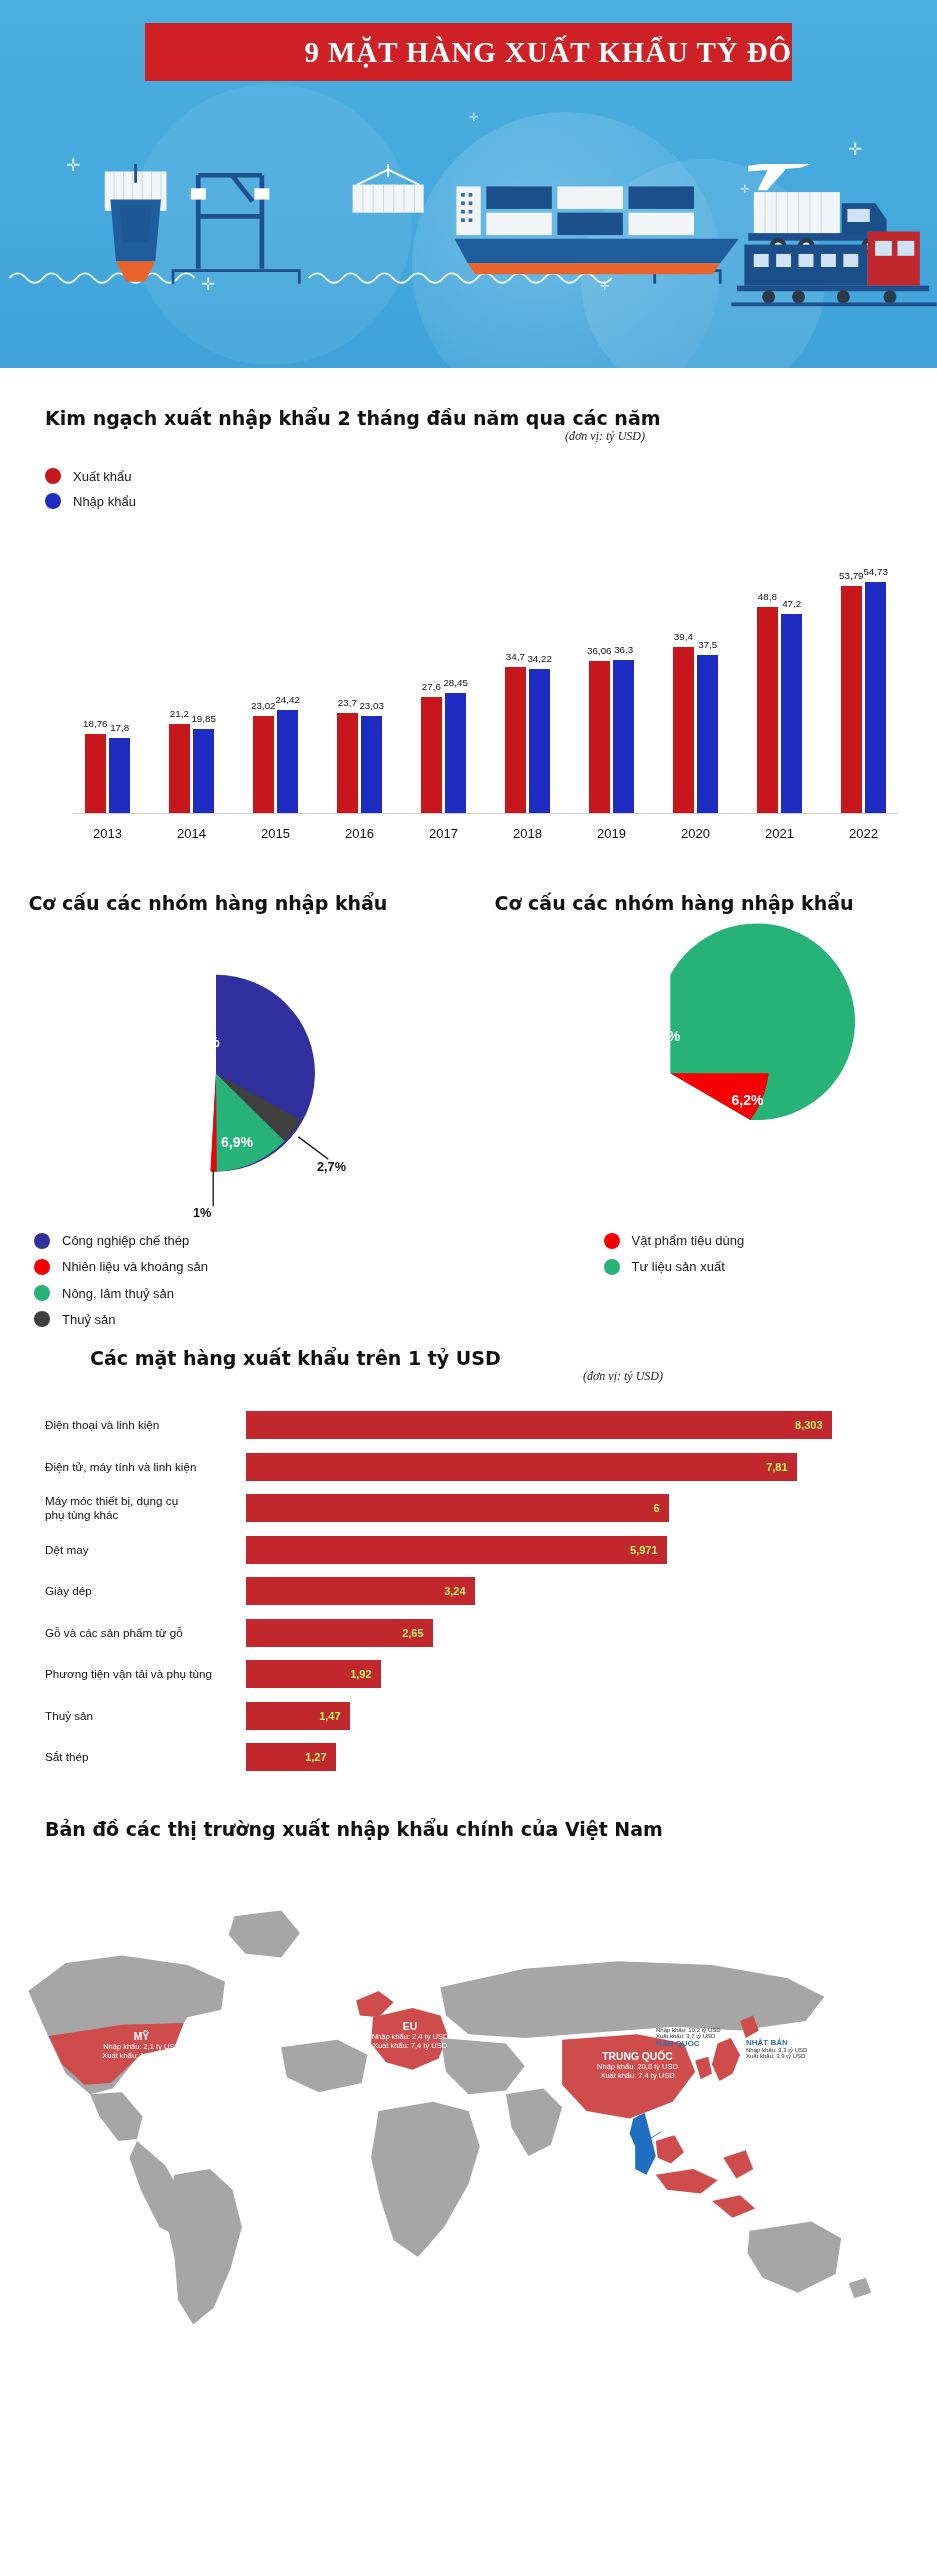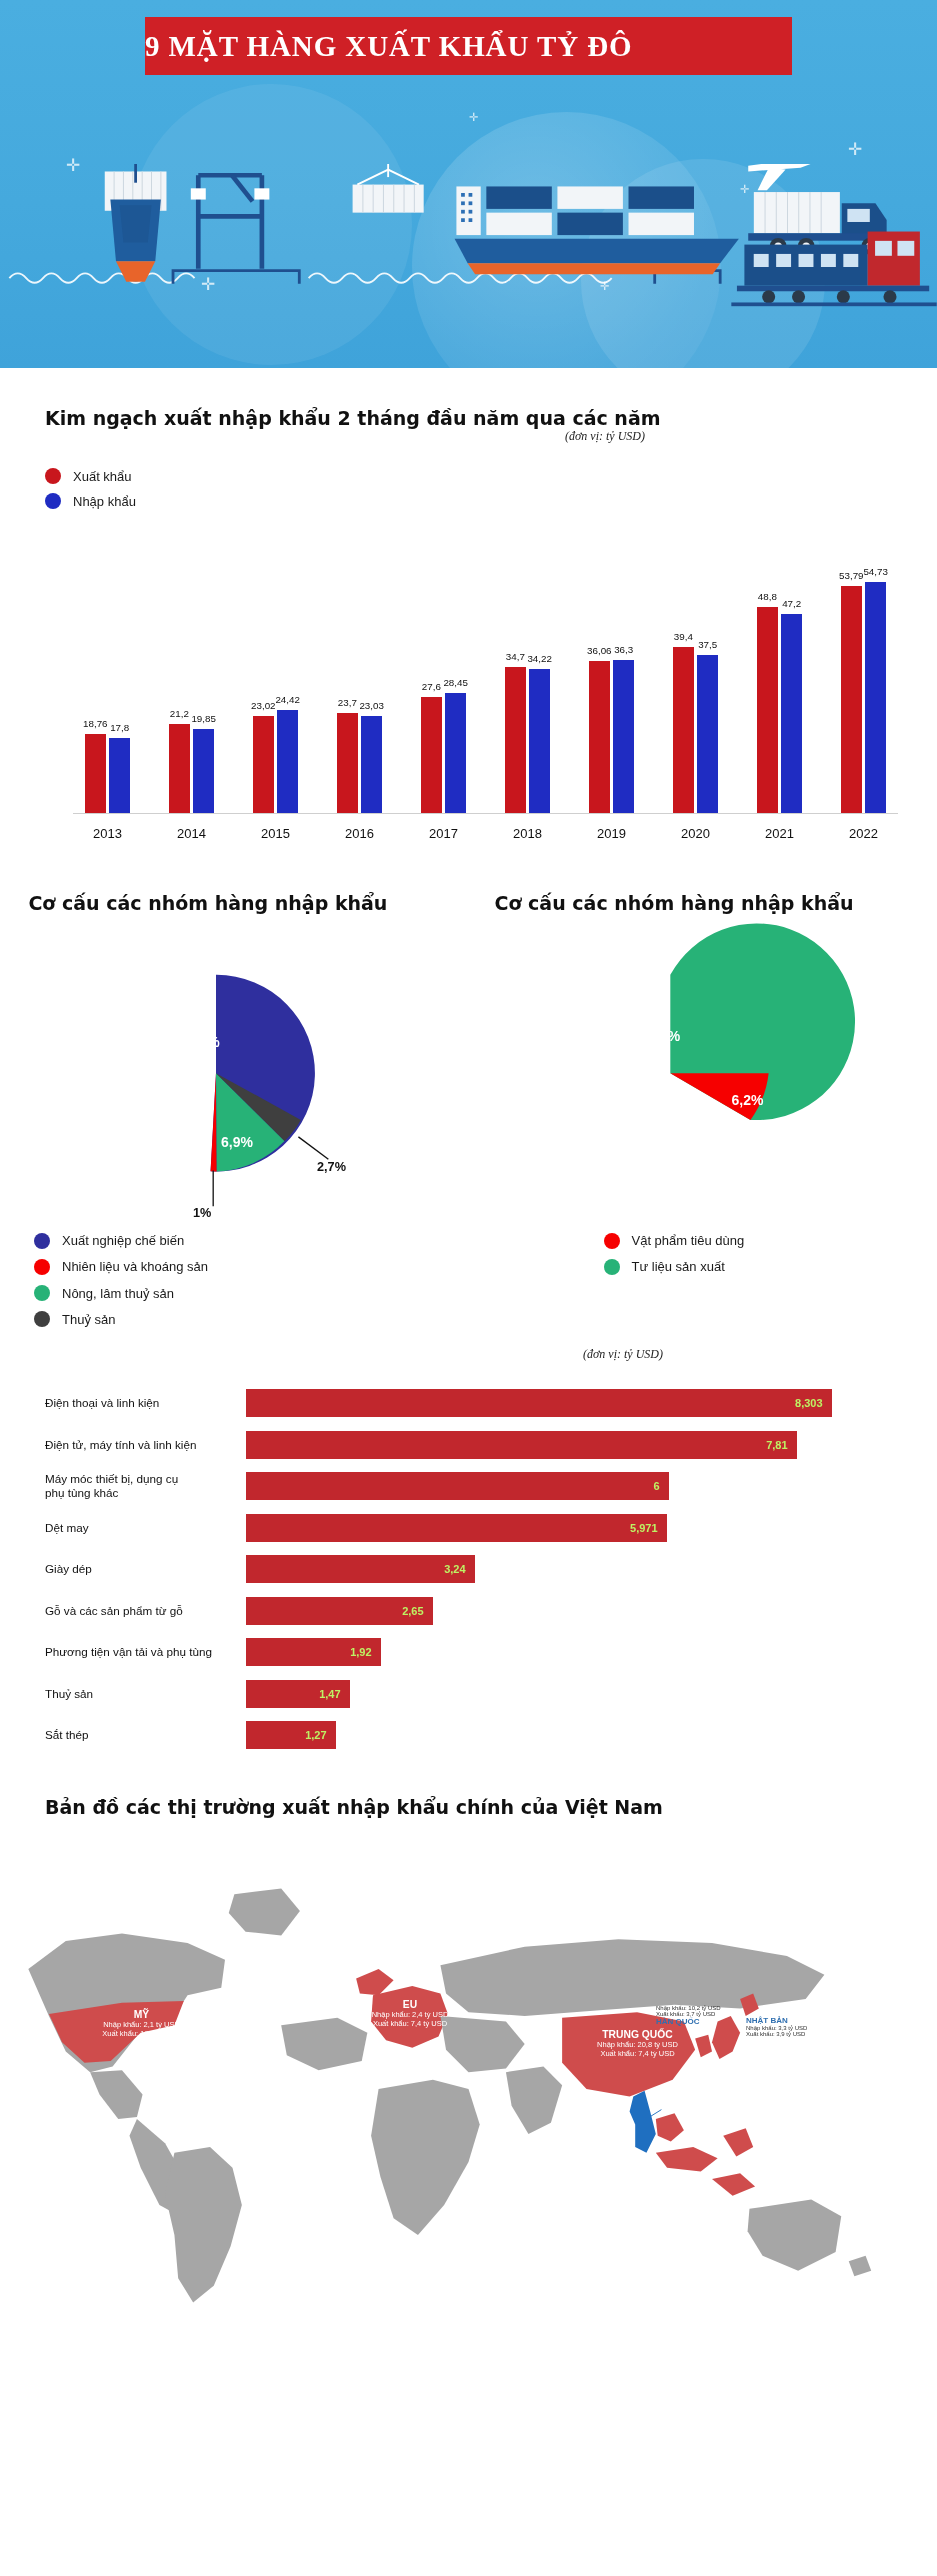--- a/index.html
+++ b/index.html
@@ -39,24 +39,24 @@
     text-align: center;
     padding-top: 52px;
     font-size: 28px;
     font-weight: bold;
     letter-spacing: 1.1px;
     color: #cf2026;
     font-family: "DejaVu Sans", sans-serif;
   }
   .hero-band {
     position: relative; z-index: 5;
-    margin: 17px auto 0;
+    margin: 23px auto 0;
     width: 647px; height: 58px;
     background: #cf2026;
-    display: flex; align-items: center; justify-content: flex-start;
+    display: flex; align-items: center; justify-content: flex-end;
   }
   .hero-band span {
     color: #fff; font-size: 29px; font-weight: bold;
     letter-spacing: 0.9px;
     font-family: "Liberation Serif", serif;
   }
   .scene { position: absolute; left: 0; right: 0; bottom: 45px; height: 159px; z-index: 4; }
 
   
   .sec-title {
@@ -399,21 +399,21 @@
           <line x1="207" y1="274" x2="207" y2="312" stroke="#111" stroke-width="1.4"></line>
         </svg>
         <span class="pie-label" style="left:161px;top:120px;">89,4%</span>
         <span class="pie-label" style="left:202px;top:220px;">6,9%</span>
         <span class="pie-callout" style="left:298px;top:246px;">2,7%</span>
         <span class="pie-callout" style="left:174px;top:292px;">1%</span>
       </div>
       <div class="pie-legend">
         <div class="legend-row">
           <span class="legend-dot" style="background:#2f2f9e"></span>
-          <span class="legend-label">Xuất nghiệp chế biến</span>
+          <span class="legend-label">Công nghiệp chế thép</span>
         </div>
         <div class="legend-row">
           <span class="legend-dot" style="background:#f60000"></span>
           <span class="legend-label">Nhiên liệu và khoáng sản</span>
         </div>
         <div class="legend-row">
           <span class="legend-dot" style="background:#27b277"></span>
           <span class="legend-label">Nông, lâm thuỷ sản</span>
         </div>
         <div class="legend-row">
@@ -442,20 +442,21 @@
         </div>
         <div class="legend-row">
           <span class="legend-dot" style="background:#27b277"></span>
           <span class="legend-label">Tư liệu sản xuất</span>
         </div>
       </div>
     </div>
   </div>
 
   <div class="hbar-sec">
+    <div class="sec-title" style="padding-left:45px;">Các mặt hàng xuất khẩu trên 1 tỷ USD</div>
     <div class="sec-unit" style="width:618px;">(đơn vị: tỷ USD)</div>
     <div class="hbar-list" id="hbars">
         <div class="hbar-row">
           <div class="hbar-name">Điện thoại và linh kiện</div>
           <div class="hbar-track">
             <div class="hbar-fill" style="width: 586px; background: rgb(193, 39, 45);">
               <span class="hbar-val">8,303</span>
             </div>
           </div>
         </div>

